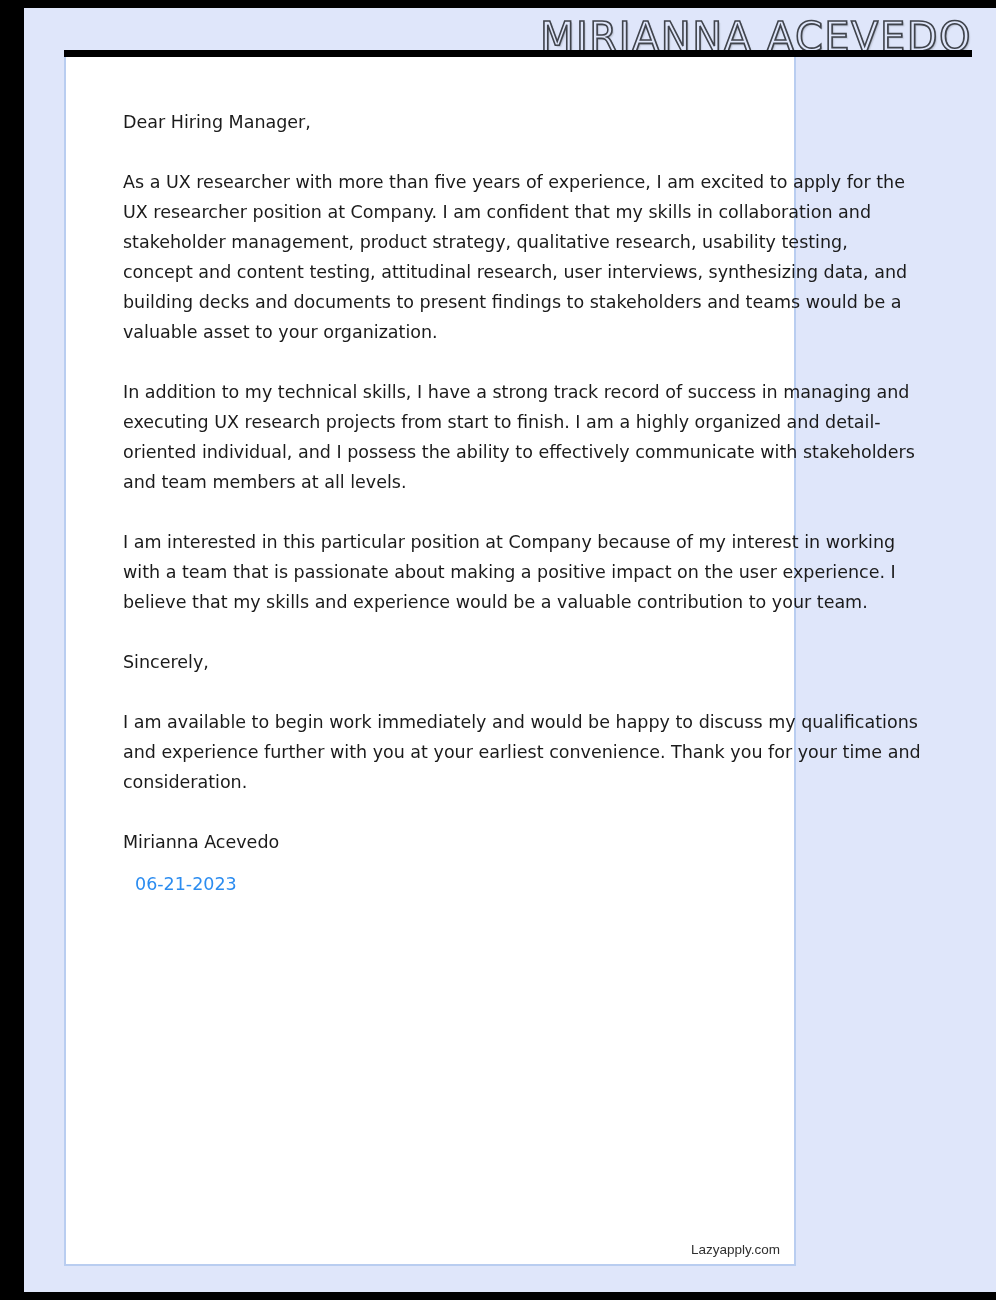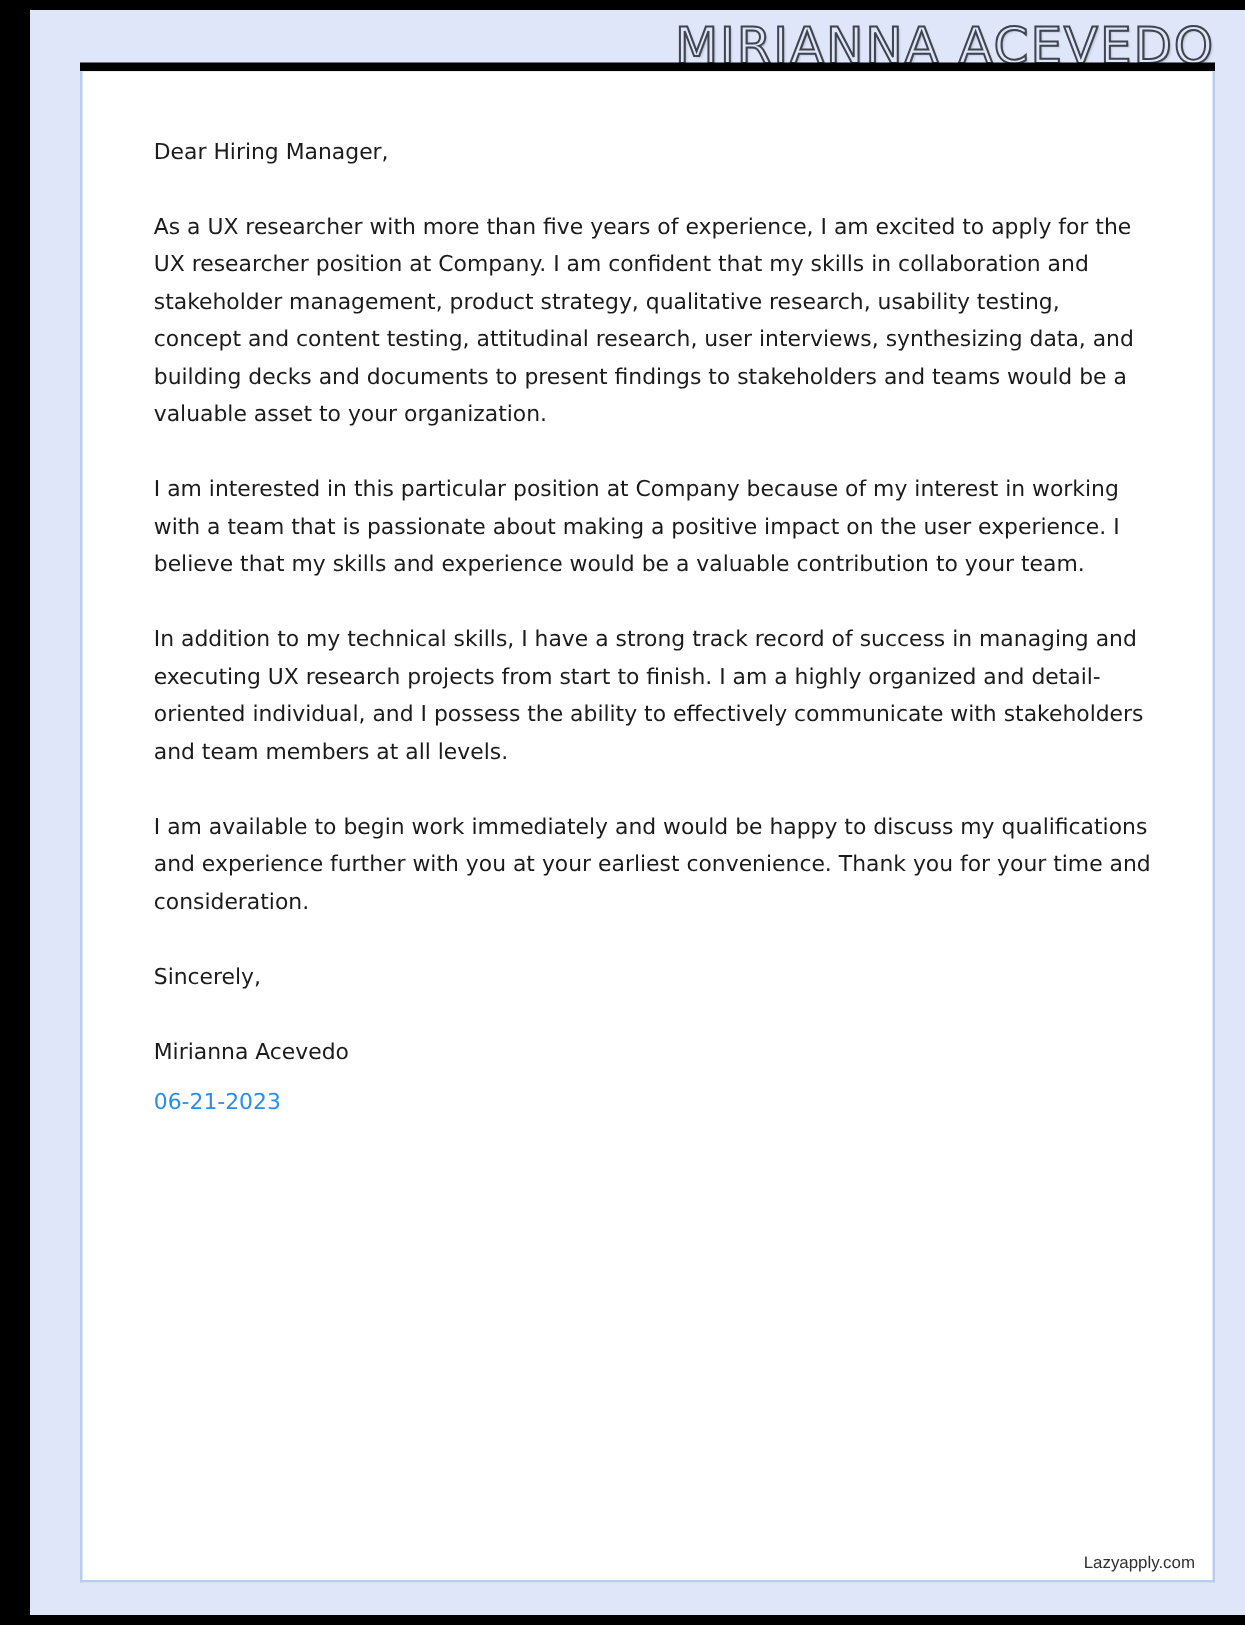--- a/index.html
+++ b/index.html
@@ -52,21 +52,21 @@
     width: 908px;
     height: 7px;
     background: #000000;
   }
 
   
   .page {
     position: absolute;
     left: 40px;
     top: 49px;
-    width: 908px;
+    width: 732px;
     height: 1209px;
     background: #ffffff;
     border: 2px solid #b9cdf0;
     border-top: none;
     box-sizing: border-box;
   }
 
   .page-body {
     position: absolute;
     left: 57px;
@@ -91,21 +91,21 @@
 
   .signature-name {
     margin-bottom: 10px;
   }
 
   .date-line {
     font-family: "DejaVu Sans", sans-serif;
     font-size: 17.5px;
     line-height: 30px;
     color: #2b8cf0;
-    margin: 0;
+    margin: 12px;
     font-weight: 400;
   }
 
   
   .footer-mark {
     position: absolute;
     right: 14px;
     bottom: 8px;
     font-family: Liberation Sans, sans-serif;
     font-size: 13.5px;
@@ -123,27 +123,27 @@
   <div class="header-rule"></div>
 
   <div class="page">
 
     <div class="page-body">
 
       <p class="letter-para">Dear Hiring Manager,</p>
 
       <p class="letter-para">As a UX researcher with more than five years of experience, I am excited to apply for the UX researcher position at Company. I am confident that my skills in collaboration and stakeholder management, product strategy, qualitative research, usability testing, concept and content testing, attitudinal research, user interviews, synthesizing data, and building decks and documents to present findings to stakeholders and teams would be a valuable asset to your organization.</p>
 
+      <p class="letter-para">In addition to my technical skills, I have a strong track record of success in managing and executing UX research projects from start to finish. I am a highly organized and detail-oriented individual, and I possess the ability to effectively communicate with stakeholders and team members at all levels.</p>
+
       <p class="letter-para">I am interested in this particular position at Company because of my interest in working with a team that is passionate about making a positive impact on the user experience. I believe that my skills and experience would be a valuable contribution to your team.</p>
 
-      <p class="letter-para">In addition to my technical skills, I have a strong track record of success in managing and executing UX research projects from start to finish. I am a highly organized and detail-oriented individual, and I possess the ability to effectively communicate with stakeholders and team members at all levels.</p>
+      <p class="letter-para sign-off">Sincerely,</p>
 
       <p class="letter-para">I am available to begin work immediately and would be happy to discuss my qualifications and experience further with you at your earliest convenience. Thank you for your time and consideration.</p>
-
-      <p class="letter-para sign-off">Sincerely,</p>
 
       <p class="letter-para signature-name">Mirianna Acevedo</p>
 
       <p class="date-line">06-21-2023</p>
 
     </div>
 
     <div class="footer-mark">Lazyapply.com</div>
 
   </div>

